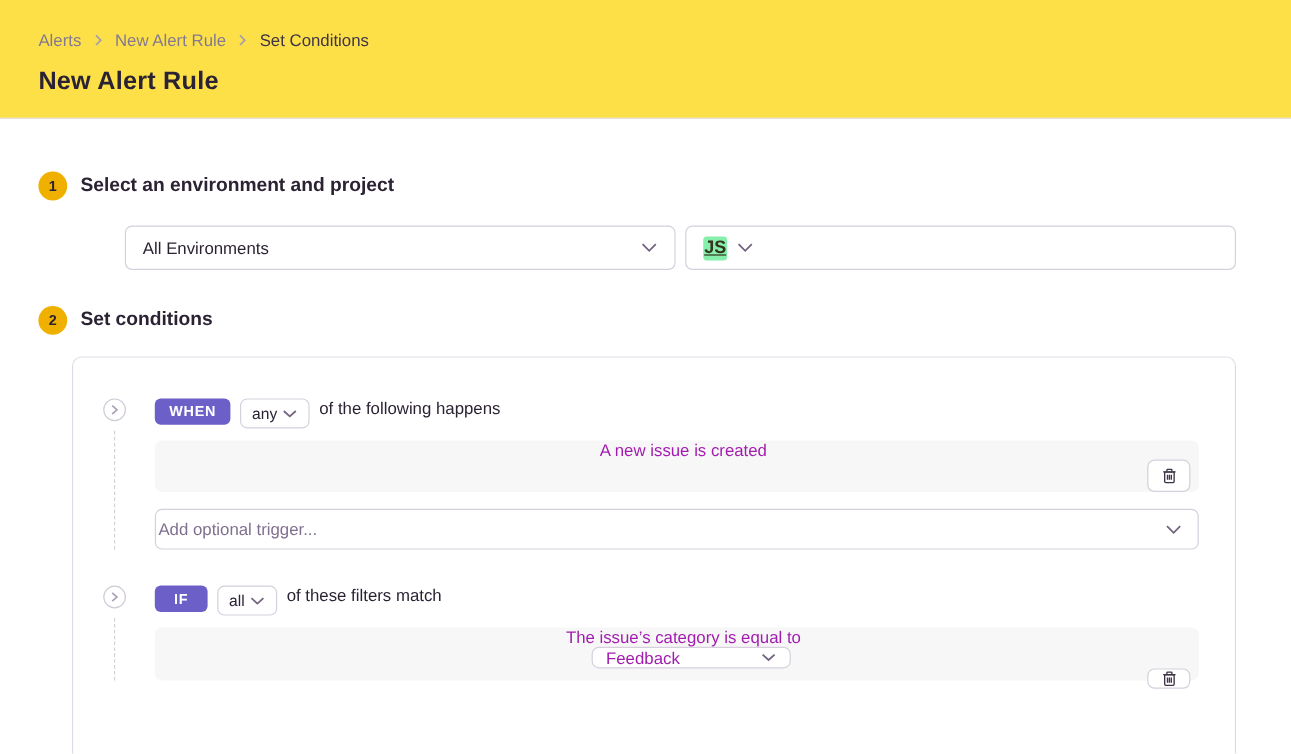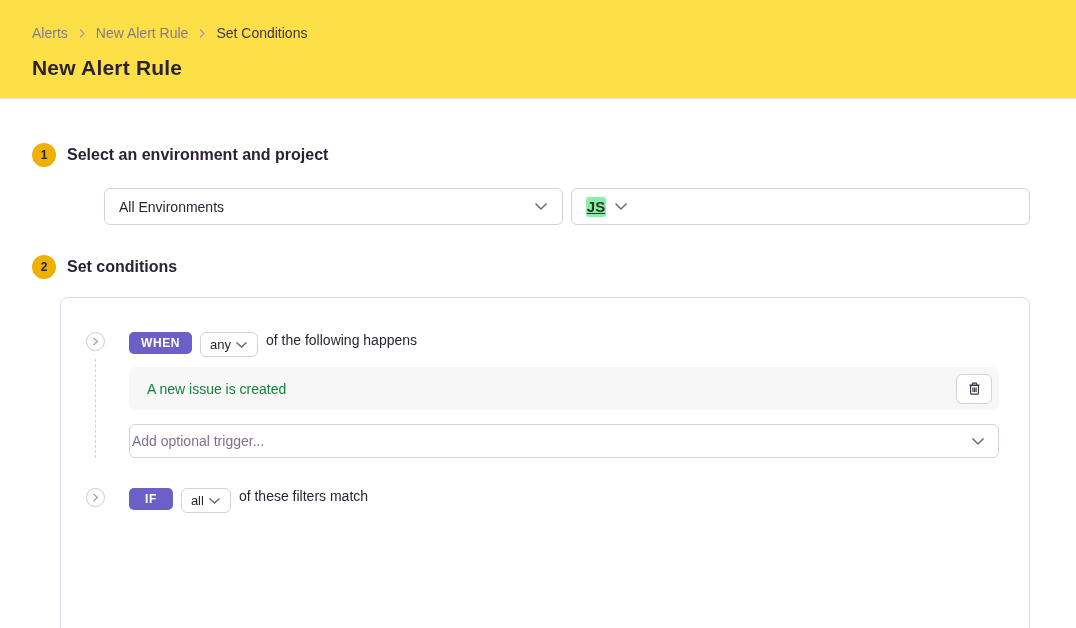--- a/index.html
+++ b/index.html
@@ -44,21 +44,21 @@
   .cond-content { flex:1; margin-left:20px; }
 
   .sentence { display:flex; align-items:flex-start; gap:8px; font-size:14px; color:#2B2233; }
   .kw-badge { background:#6C5FC7; color:#fff; border-radius:5px; font-size:12px; font-weight:700;
     letter-spacing:.6px; padding:4px 12px; line-height:14px; }
   .kw-badge.if { padding:4px 16px; }
   .mini-select { height:25px; border:1px solid #D5D0DC; border-radius:6px; background:#fff;
     display:flex; align-items:center; gap:4px; padding:0 9px; font-size:13px; color:#2B2233; cursor:pointer; }
 
   .rule-row { margin-top:10px; height:43px; background:#F7F7F8; border-radius:6px;
-    display:flex; align-items:center; padding:0 7px 0 18px; font-size:14px; color:#15803d; }
+    display:flex; align-items:center; padding:0 7px 0 18px; font-size:14px; color:#a21caf;flex-direction:column; }
   .rule-row.tall { height:44px; }
   .trash-btn { margin-left:auto; width:36px; height:30px; background:#fff; border:1px solid #D5D0DC;
     border-radius:6px; display:flex; align-items:center; justify-content:center; cursor:pointer; color:#3E3446; }
   .value-select { margin-left:13px; width:166px; height:30px; background:#fff; border:1px solid #D5D0DC;
     border-radius:6px; display:flex; align-items:center; padding:0 11px; font-size:14px; cursor:pointer; }
   .value-select .grow { flex:1; }
 
   .add-select { margin-top:14px; height:34px; border:1px solid #D5D0DC; border-radius:6px; background:#fff;
     display:flex; align-items:center; padding:0 13px 0 2px; font-size:14px; color:#80708F; cursor:pointer; }
   .add-select .grow { flex:1; }
@@ -184,20 +184,39 @@
               <span>all</span>
               <span class="chev">
                 <svg width="13" height="8" viewBox="0 0 13 8" fill="none" stroke="currentColor" stroke-width="1.5">
                     <path d="M1.5 1.5 L6.5 6 L11.5 1.5"></path>
                   </svg>
               </span>
             </span>
             <span>of these filters match</span>
           </div>
 
+          <div class="rule-row tall">
+            <span>The issue’s category is equal to</span>
+            <span class="value-select">
+              <span class="grow">Feedback</span>
+              <span class="chev">
+                <svg width="13" height="8" viewBox="0 0 13 8" fill="none" stroke="currentColor" stroke-width="1.5">
+                    <path d="M1.5 1.5 L6.5 6 L11.5 1.5"></path>
+                  </svg>
+              </span>
+            </span>
+            <button class="trash-btn">
+              <svg width="15" height="15" viewBox="0 0 16 16" fill="none" stroke="currentColor" stroke-width="1.2">
+                <path d="M2.5 4.5 h11"></path>
+                  <path d="M5.8 4.2 V2.8 a.5.5 0 0 1 .5-.5 h3.4 a.5.5 0 0 1 .5.5 V4.2"></path>
+                <path d="M3.8 4.7 h8.4 V13 a1 1 0 0 1 -1 1 H4.8 a1 1 0 0 1 -1-1 Z"></path>
+                <path d="M6.3 7 v4.6 M8 7 v4.6 M9.7 7 v4.6"></path>
+              </svg>
+            </button>
+          </div>
 
         </div>
       </div>
 
     </div>
   </section>
 
 </main>
 
 </body></html>

